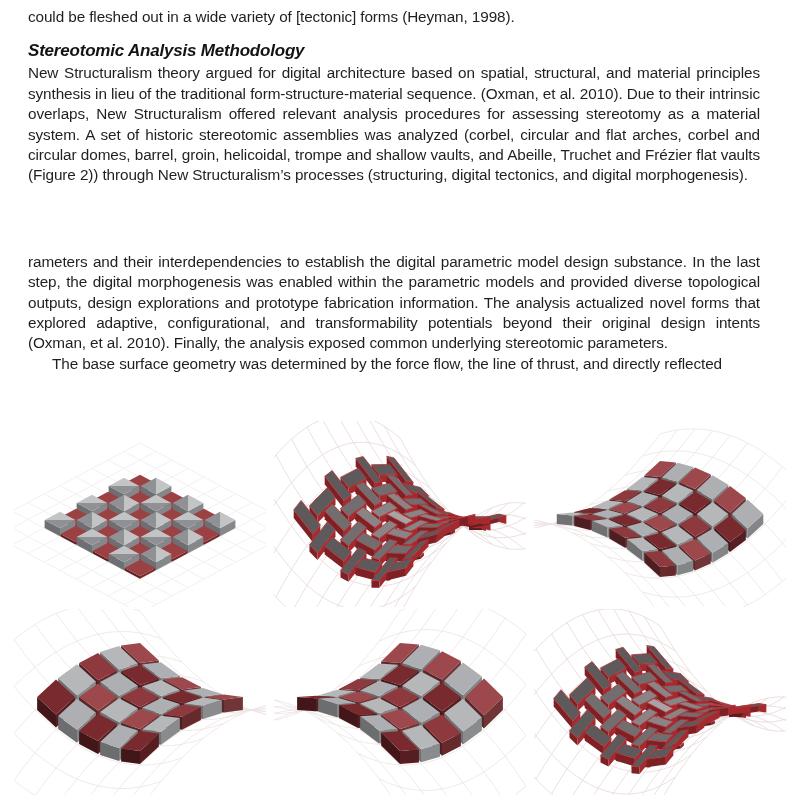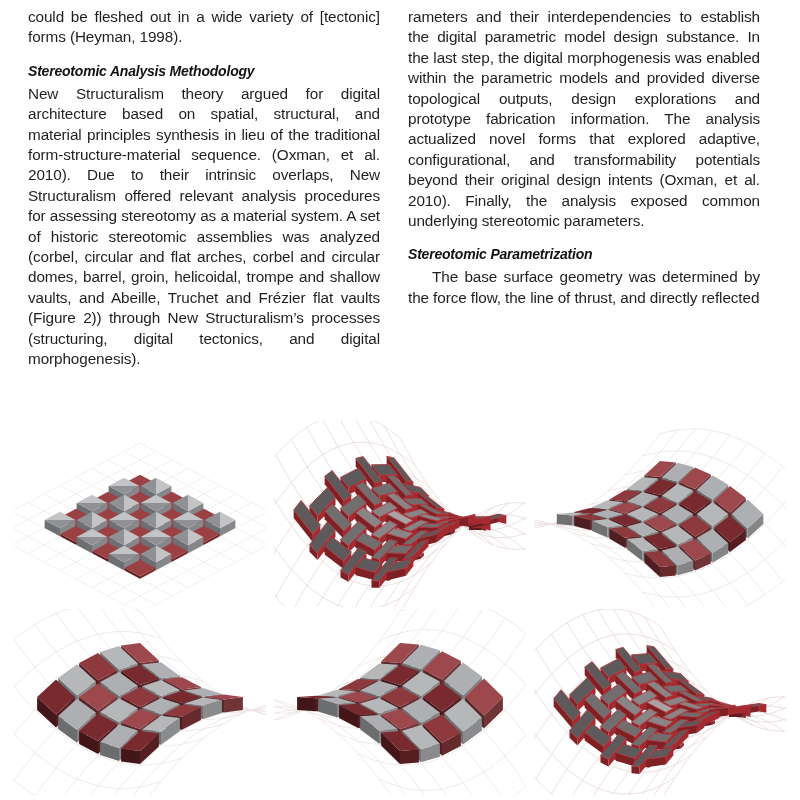--- a/index.html
+++ b/index.html
@@ -1,41 +1,40 @@
 <!DOCTYPE html>
 <html><head>
 <meta charset="utf-8">
 <style>
   html,body{margin:0;padding:0;background:#ffffff;}
   .page{width:800px;height:800px;overflow:hidden;background:#ffffff;position:relative;
         font-family:"Liberation Sans",sans-serif;color:#211e1f;}
-  .text-cols{display:flex;gap:28px;padding:7px 40px 0 28px;min-height:412px;box-sizing:border-box;}
+  .text-cols{display:flex;gap:28px;padding:7px 40px 0 28px;min-height:412px;box-sizing:border-box;flex-direction:column;}
   .col{flex:1;font-size:15.3px;line-height:20.4px;text-align:justify;letter-spacing:-0.1px;}
   .col p{margin:0;}
   .col p.indent{text-indent:24px;}
-  .col h2{font-size:14px;line-height:21px;font-style:italic;font-weight:bold;
+  .col h2{font-size:17px;line-height:21px;font-style:italic;font-weight:bold;
           margin:13px 0 2px 0;text-align:left;letter-spacing:-0.2px;color:#141213;}
   .figgrid{display:flex;flex-wrap:wrap;padding:8px 8px 0 10px;}
   .figcell{width:260px;height:188px;display:flex;align-items:center;justify-content:center;}
   .figcell svg{display:block;}
 </style>
 </head>
 <body>
 
 <div class="page">
 
   <div class="text-cols">
     <div class="col">
       <p>could be fleshed out in a wide variety of [tectonic] forms (Heyman, 1998).</p>
       <h2>Stereotomic Analysis Methodology</h2>
       <p>New Structuralism theory argued for digital architecture based on spatial, structural, and material principles synthesis in lieu of the traditional form-structure-material sequence. (Oxman, et al. 2010). Due to their intrinsic overlaps, New Structuralism offered relevant analysis procedures for assessing stereotomy as a material system. A set of historic stereotomic assemblies was analyzed (corbel, circular and flat arches, corbel and circular domes, barrel, groin, helicoidal, trompe and shallow vaults, and Abeille, Truchet and Frézier flat vaults (Figure 2)) through New Structuralism’s processes (structuring, digital tectonics, and digital morphogenesis).</p>
     </div>
     <div class="col">
       <p>rameters and their interdependencies to establish the digital parametric model design substance. In the last step, the digital morphogenesis was enabled within the parametric models and provided diverse topological outputs, design explorations and prototype fabrication information. The analysis actualized novel forms that explored adaptive, configurational, and transformability potentials beyond their original design intents (Oxman, et al. 2010). Finally, the analysis exposed common underlying stereotomic parameters.</p>
-      <h2>Stereotomic Parametrization</h2>
       <p class="indent">The base surface geometry was determined by the force flow, the line of thrust, and directly reflected</p>
     </div>
   </div>
 
   <div class="figgrid">
     <div class="figcell">
       <svg width="252" height="186">
           <path d="M126.0 22.0L118.0 26.3L110.0 30.5L102.0 34.8L94.0 39.0L86.0 43.3L78.0 47.5L70.0 51.8L62.0 56.0L54.0 60.3L46.0 64.5L38.0 68.8L30.0 73.0L22.0 77.3L14.0 81.5L6.0 85.8L-2.0 90.0L-10.0 94.3L-18.0 98.5L-26.0 102.8L-34.0 107.0" fill="none" stroke="#efeeee" stroke-width="0.8"></path>
           <path d="M126.0 22.0L134.0 26.3L142.0 30.5L150.0 34.8L158.0 39.0L166.0 43.3L174.0 47.5L182.0 51.8L190.0 56.0L198.0 60.3L206.0 64.5L214.0 68.8L222.0 73.0L230.0 77.3L238.0 81.5L246.0 85.8L254.0 90.0L262.0 94.3L270.0 98.5L278.0 102.8L286.0 107.0" fill="none" stroke="#efeeee" stroke-width="0.8"></path>
           <path d="M142.0 30.5L134.0 34.8L126.0 39.0L118.0 43.3L110.0 47.5L102.0 51.8L94.0 56.0L86.0 60.3L78.0 64.5L70.0 68.8L62.0 73.0L54.0 77.3L46.0 81.5L38.0 85.8L30.0 90.0L22.0 94.3L14.0 98.5L6.0 102.8L-2.0 107.0L-10.0 111.3L-18.0 115.5" fill="none" stroke="#efeeee" stroke-width="0.8"></path>

